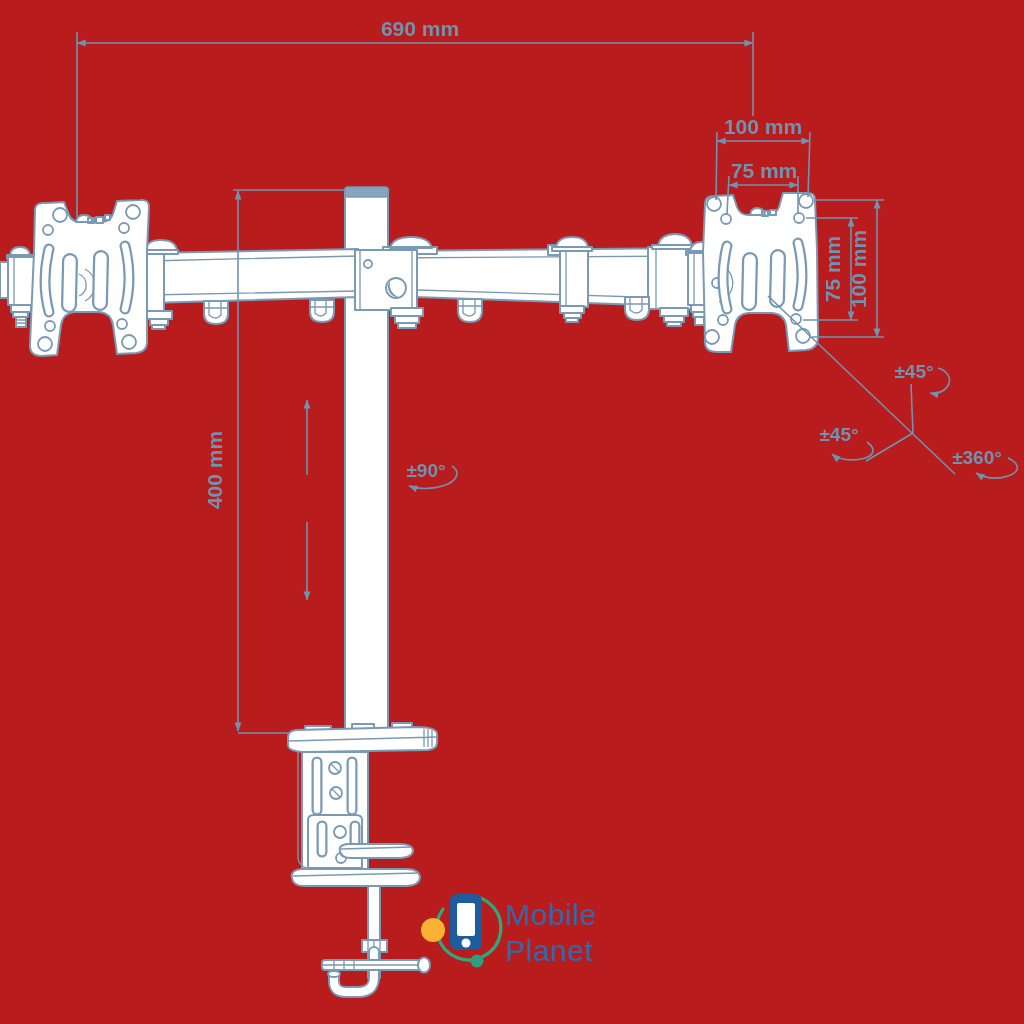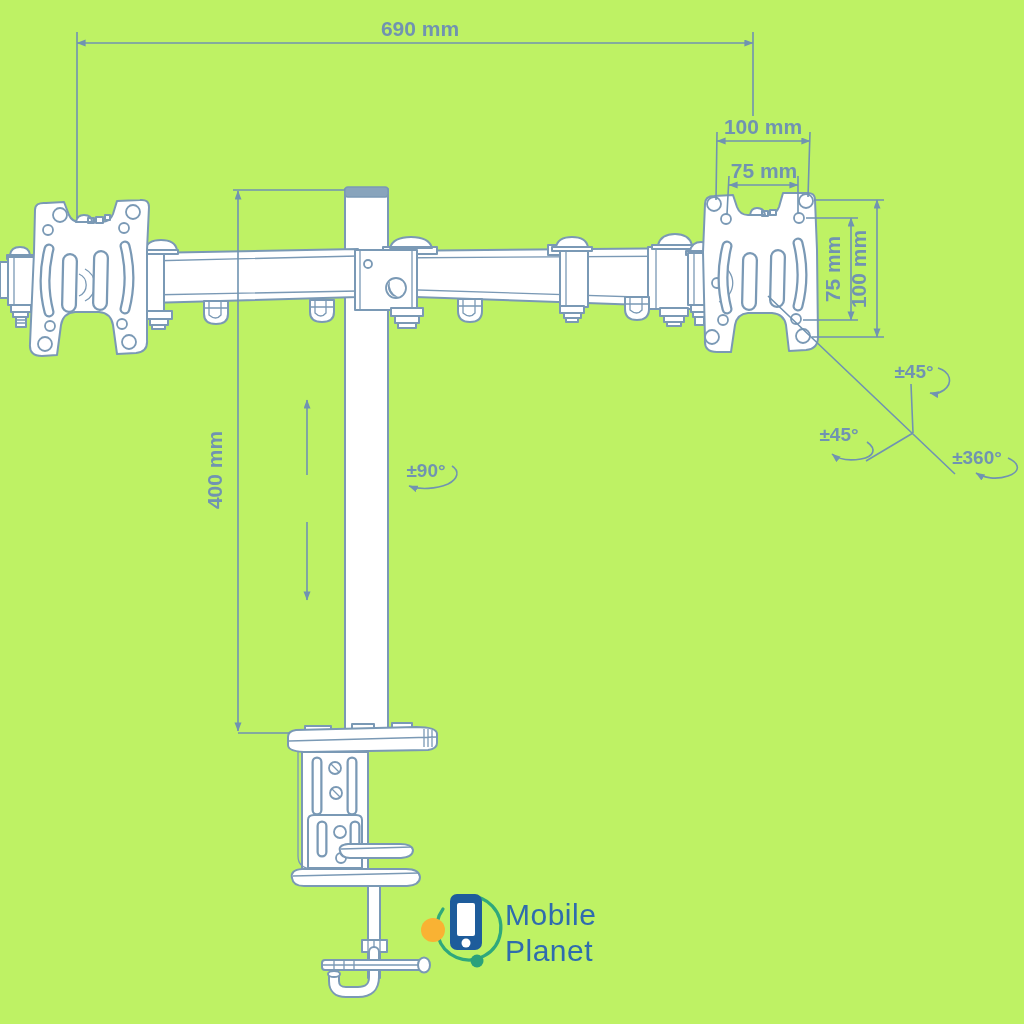--- a/index.html
+++ b/index.html
@@ -1,16 +1,16 @@
 <!DOCTYPE html>
 <html style="--line: #7a99b5; --dim: #7093b1; --cap-fill: #88a4bc; --logo-phone-blue: #1e5c9b; --logo-text-blue: #2f6cae; --logo-yellow: #f9b233; --logo-green: #2fa87c; --logo-teal: #2aa17b;"><head>
 <meta charset="utf-8">
 <style>
   html,body{margin:0;padding:0;background:#fff;}
-  .stage{position:relative;width:1024px;height:1024px;background:#bef264;overflow:hidden;
+  .stage{position:relative;width:1024px;height:1024px;background:#b91c1c;overflow:hidden;
          font-family:"Liberation Sans",sans-serif;}
   svg{position:absolute;left:0;top:0;}
   .fw{stroke:var(--line);fill:#ffffff;stroke-width:2;stroke-linejoin:round;}
   .thin{stroke:var(--line);fill:none;stroke-width:1.3;}
   .cap{stroke:var(--line);fill:var(--cap-fill);stroke-width:1.5;}
   .slot-o{stroke:var(--line);fill:none;stroke-linecap:round;}
   .slot-i{stroke:#ffffff;fill:none;stroke-linecap:round;}
   .hole{stroke:var(--line);fill:#ffffff;stroke-width:1.8;}
   
   .dim{stroke:var(--dim);fill:none;stroke-width:1.6;}

